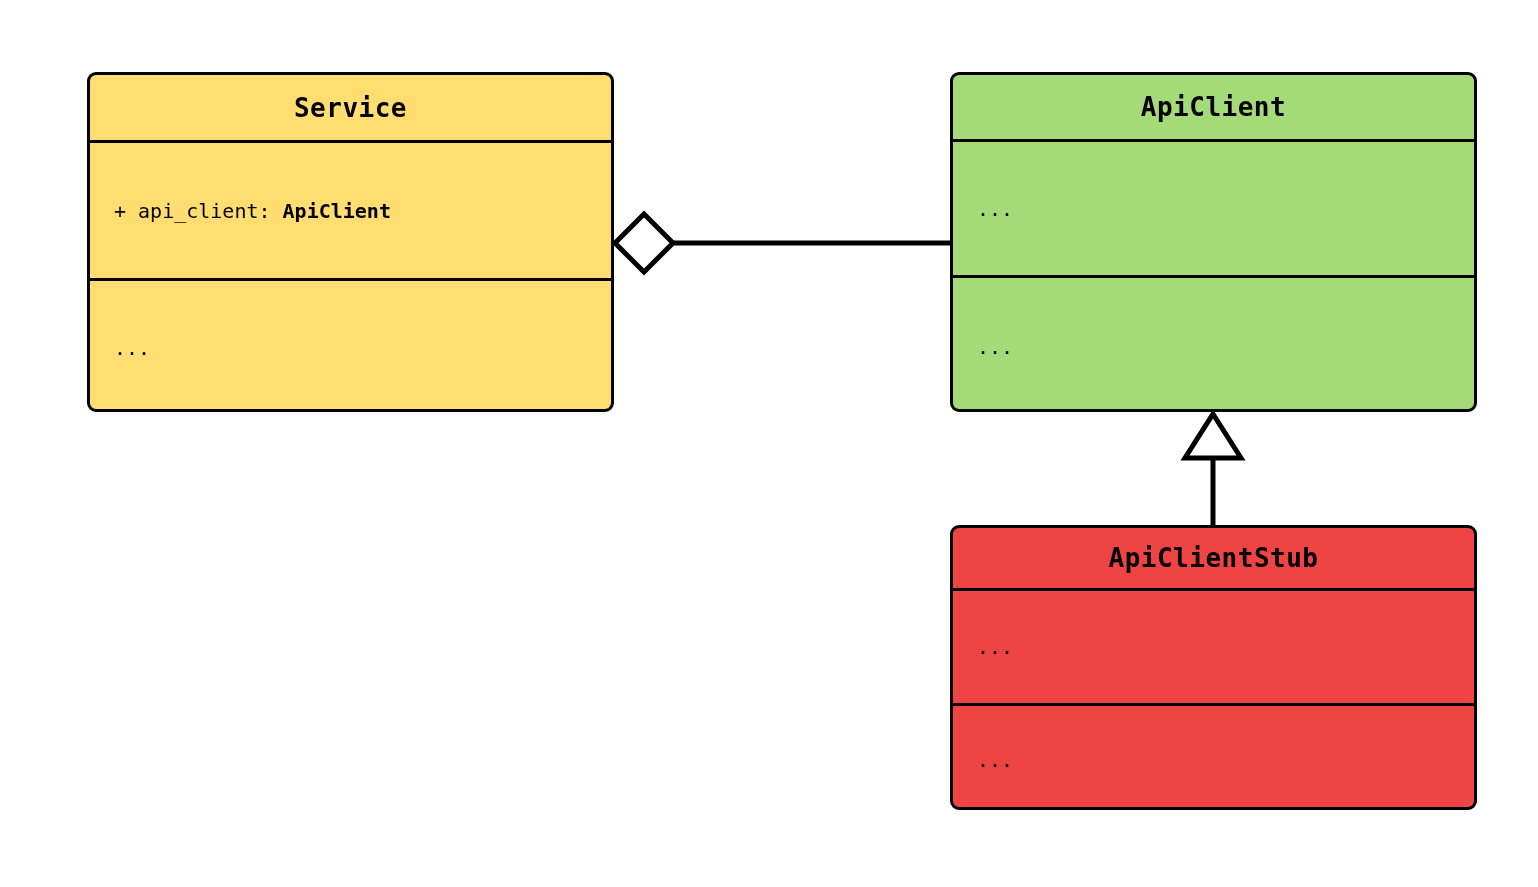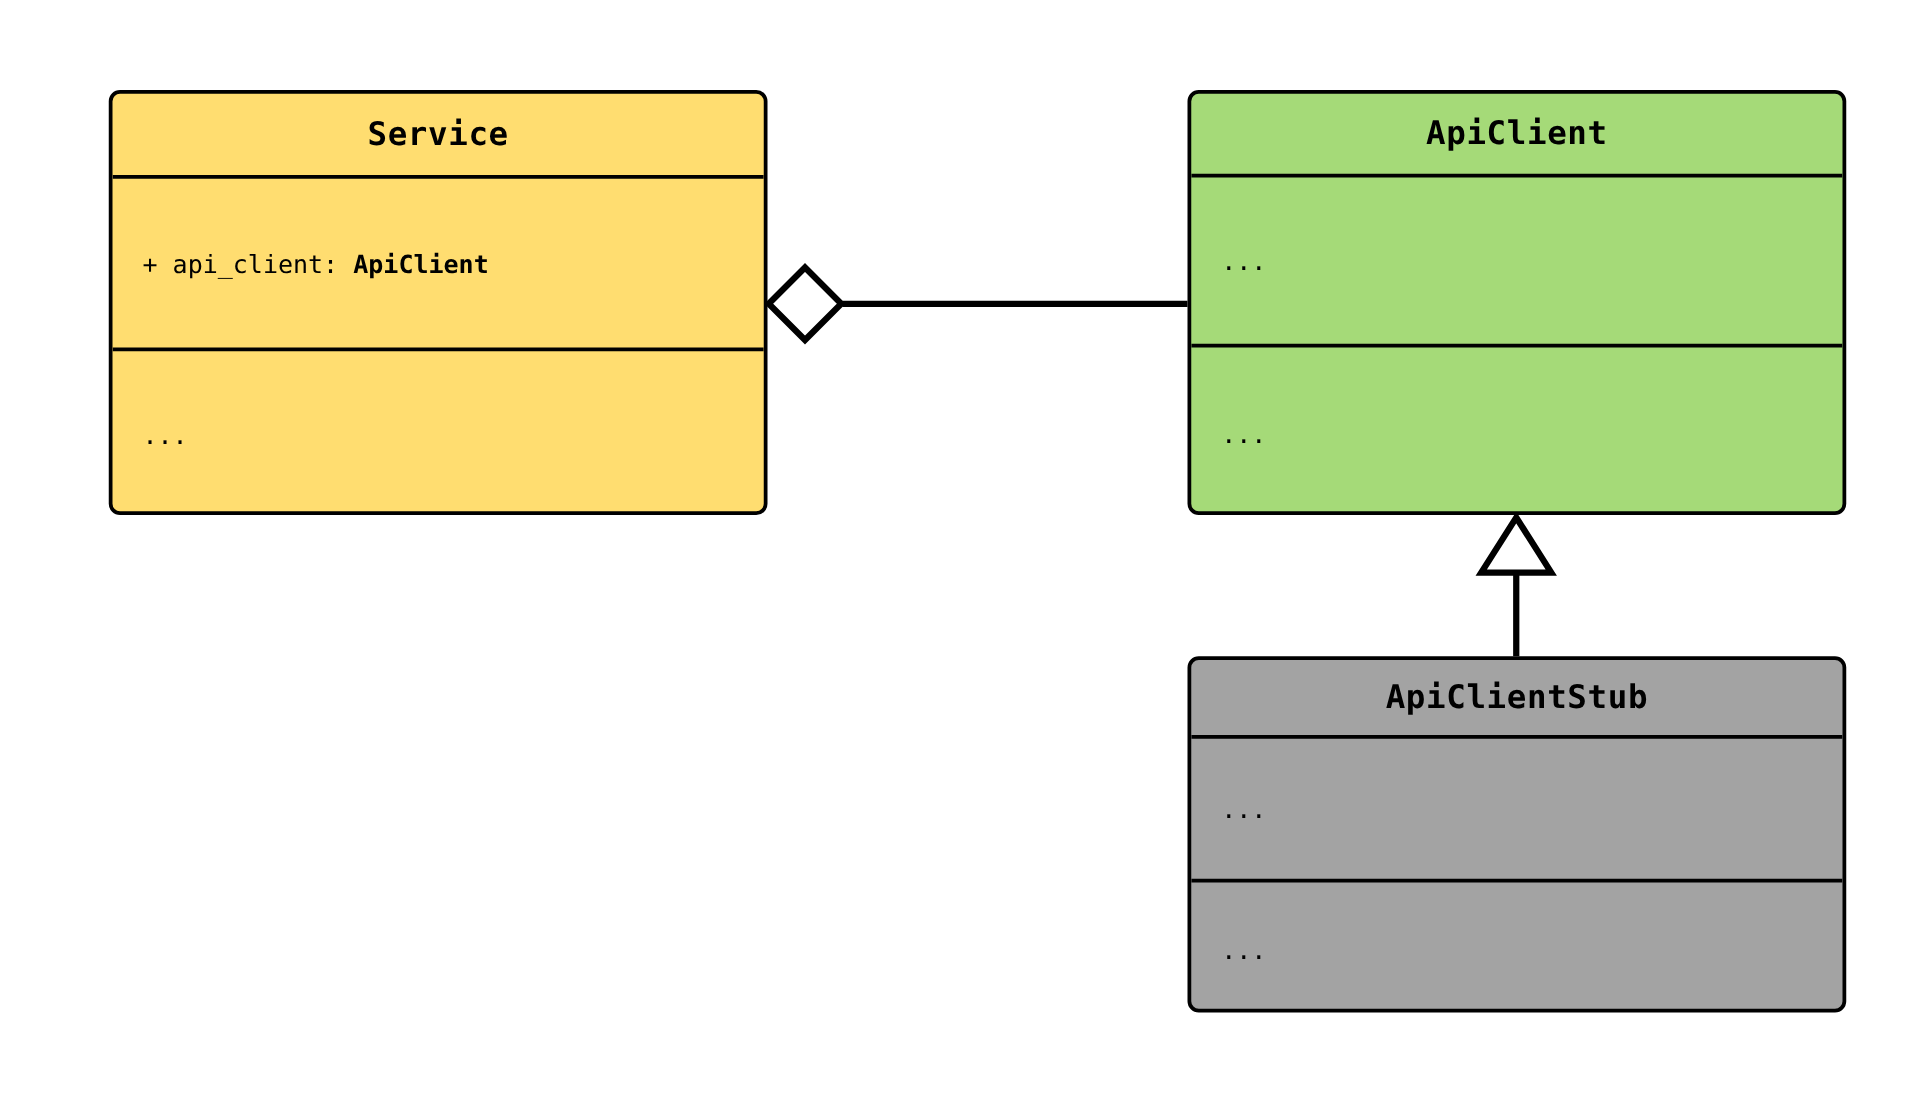--- a/index.html
+++ b/index.html
@@ -94,21 +94,21 @@
       <span>ApiClient</span>
     </div>
     <div class="compartment body" style="height: 136px;">
       <span class="member">...</span>
     </div>
     <div class="compartment body" style="height: 140px;">
       <span class="member">...</span>
     </div>
   </div>
 
-  <div class="uml-class" id="cls-api-client-stub" style="left: 936px; top: 525px; width: 527px; height: 285px; background: #a3a3a3;">
+  <div class="uml-class" id="cls-api-client-stub" style="left: 936px; top: 525px; width: 527px; height: 285px; background: #ef4444;">
     <div class="compartment title" style="height: 60px;">
       <span>ApiClientStub</span>
     </div>
     <div class="compartment body" style="height: 115px;">
       <span class="member">...</span>
     </div>
     <div class="compartment body" style="height: 110px;">
       <span class="member">...</span>
     </div>
   </div>

